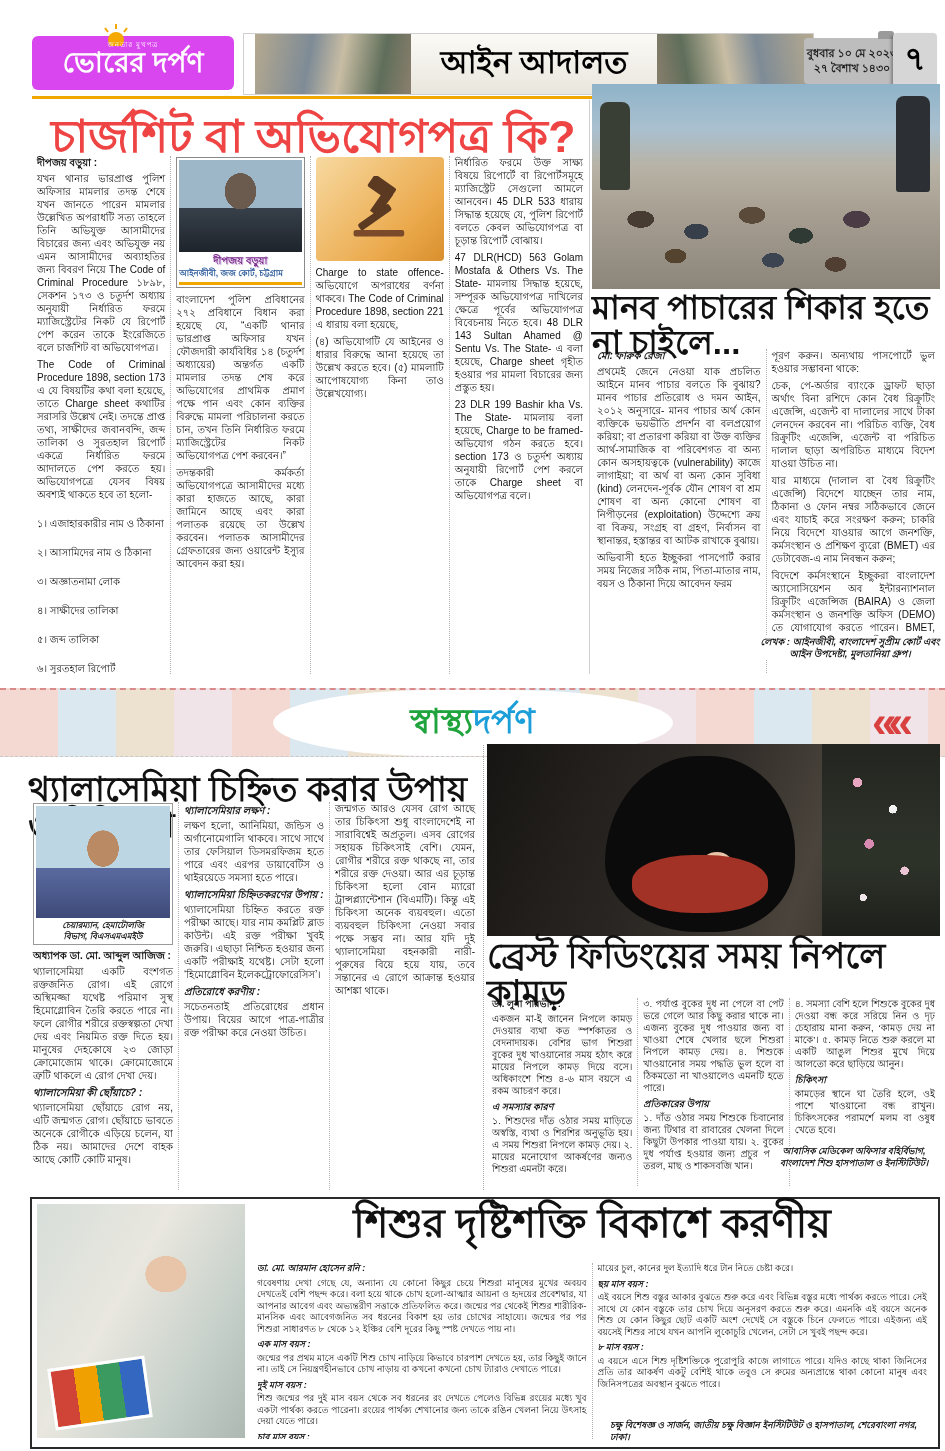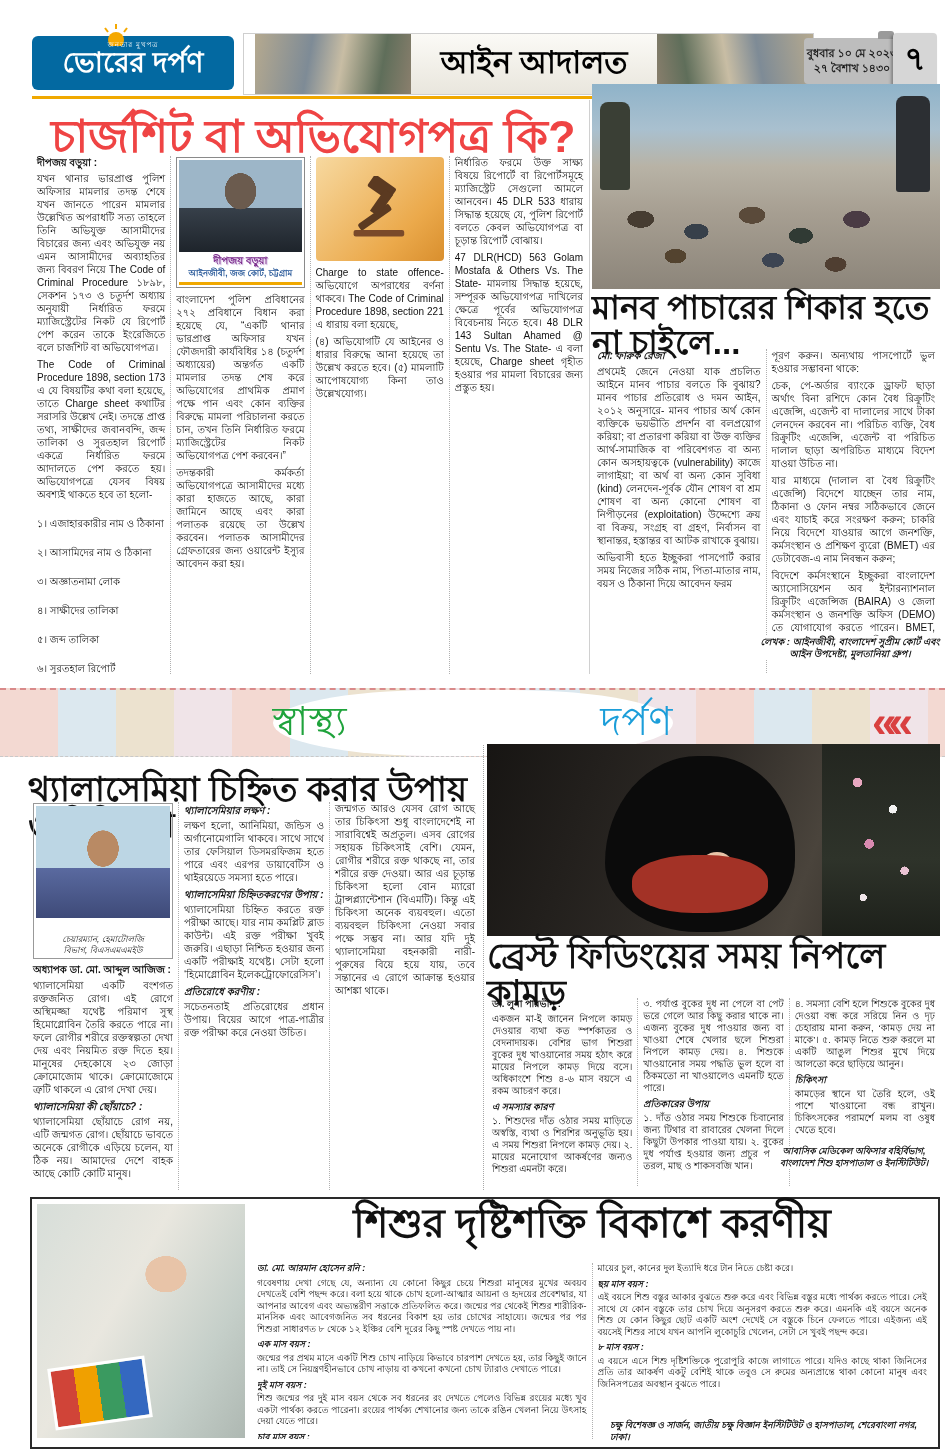--- a/index.html
+++ b/index.html
@@ -1,19 +1,19 @@
 <!DOCTYPE html>
 <html><head>
 <meta charset="utf-8">
 <style>
   html,body{margin:0;padding:0;background:#e9e9e9;}
   .page{position:relative;width:945px;height:1451px;background:#fff;margin:0 auto;overflow:hidden;
         font-family:"Liberation Sans","DejaVu Sans",sans-serif;color:#111;}
   
-  .logo-box{position:absolute;left:32px;top:36px;width:202px;height:54px;background:#0369a1;border-radius:6px;}
+  .logo-box{position:absolute;left:32px;top:36px;width:202px;height:54px;background:#d946ef;border-radius:6px;}
   .sun-icon{position:absolute;left:66px;top:-12px;}
   .tagline{position:absolute;top:3px;left:0;right:0;text-align:center;color:#fff;font-size:7px;letter-spacing:1px;}
   .paper-name{position:absolute;bottom:2px;left:0;right:0;text-align:center;color:#fff;font-size:28px;font-weight:bold;}
   .banner{position:absolute;left:243px;top:33px;width:558px;height:60px;display:flex;border:1px solid #cfcfcf;padding-left:11px;}
   .banner-side{flex:1;background:linear-gradient(100deg,#b5a98f 0,#7e8b96 35%,#c8bda4 55%,#5f6e5a 80%,#8a7f6d 100%);}
   .banner-side.r{background:linear-gradient(260deg,#b5a98f 0,#7e8b96 35%,#c8bda4 55%,#5f6e5a 80%,#8a7f6d 100%);}
   .banner-title{width:246px;background:linear-gradient(180deg,#fbfaf6,#e9e6dd);display:flex;align-items:center;justify-content:center;
                 font-size:31px;font-weight:800;color:#000;}
   .date-box{position:absolute;left:804px;top:38px;width:96px;height:46px;background:#bdbdbd;border-radius:4px;
             color:#1d1d1d;font-size:11px;font-weight:bold;display:flex;flex-direction:column;justify-content:center;
@@ -45,48 +45,48 @@
       radial-gradient(18px 12px at 70% 88%,#4f3e31 60%,transparent 61%),
       linear-gradient(180deg,#8fb3c9 0,#a9c0cf 22%,#b8b3a6 40%,#a79f92 62%,#8c857a 100%);}
   .photo-migrants::after{content:"";position:absolute;right:10px;top:12px;width:34px;height:96px;background:#2c2f33;border-radius:8px 8px 3px 3px;}
   .photo-migrants::before{content:"";position:absolute;left:8px;top:18px;width:30px;height:88px;background:#3a3f35;border-radius:8px 8px 3px 3px;}
   .charge-body{position:absolute;left:32px;top:156px;width:556px;height:518px;display:flex;font-size:10px;line-height:13px;}
   .author-card{border:1px solid #8a8a8a;padding:2px;margin:1px 0 5px;background:#fff;}
   .author-photo{height:92px;background:
       radial-gradient(26px 30px at 50% 34%,#6b5b4e 60%,transparent 61%),
       linear-gradient(180deg,#9db6c8 0 52%,#37404a 52%,#1e242b 100%);}
   .cap-name{text-align:center;font-size:10px;font-weight:bold;color:#7a2a8a;margin-top:2px;text-shadow:1px 1px 0 #d9c2e8;}
-  .cap-role{text-align:center;font-size:8.5px;font-weight:bold;color:#2a5a9a;border-bottom:3px solid #f0a800;padding-bottom:2px;}
+  .cap-role{text-align:left;font-size:8.5px;font-weight:bold;color:#2a5a9a;border-bottom:3px solid #f0a800;padding-bottom:2px;}
   .gavel-box{height:104px;margin:1px 0 5px;background:linear-gradient(135deg,#f7d9a0,#eba94b 70%,#d98f2e);
              display:flex;align-items:center;justify-content:center;border-radius:4px;}
   
   .h-traffic{position:absolute;left:592px;top:291px;width:350px;margin:0;font-size:33px;line-height:1.05;font-weight:800;}
   .traffic-body{position:absolute;left:592px;top:349px;width:348px;height:324px;display:flex;font-size:10px;line-height:13px;}
   .traffic-credit{position:absolute;left:760px;top:636px;width:180px;background:#fff;font-size:9.5px;line-height:12px;
                   font-weight:bold;font-style:italic;text-align:center;}
   .vsep-top{position:absolute;left:589px;top:100px;width:0;height:574px;border-left:1px solid #d0d0d0;}
   
   .health-band{position:absolute;left:0;top:688px;width:945px;height:66px;
      background:repeating-linear-gradient(90deg,#f3d9d2 0 58px,#dce8ef 58px 116px,#ece2cf 116px 174px,#f0e4e8 174px 232px);
      border-top:2px dashed #d98a8a;border-bottom:1px dashed #c9c9c9;}
   .cloud{position:absolute;left:50%;top:0;transform:translateX(-50%);width:400px;height:66px;background:#fff;
-         border-radius:50%/62%;display:flex;align-items:center;justify-content:space-between;font-size:40px;font-weight:400;}
+         border-radius:50%/62%;display:flex;align-items:center;justify-content:center;font-size:34px;font-weight:700;}
   .cloud .g{color:#1fa33c;}
   .cloud .b{color:#1c9ed9;}
   .chev{position:absolute;top:2px;font-size:44px;font-weight:bold;letter-spacing:-8px;line-height:60px;}
   .chev.left{left:330px;color:#00a7a0;}
   .chev.right{left:872px;color:#d94040;}
   
   .h-thal{position:absolute;left:28px;top:772px;width:456px;margin:0;font-size:34px;line-height:1.05;font-weight:800;}
   .thal-body{position:absolute;left:28px;top:802px;width:452px;height:388px;display:flex;font-size:10px;line-height:13px;}
   .author-card2{border:1px solid #999;padding:2px;margin:1px 0 4px;}
   .author-photo2{height:112px;background:
       radial-gradient(26px 30px at 50% 38%,#b98a64 60%,transparent 61%),
       linear-gradient(180deg,#bcd6e4 0 55%,#5a6aa0 55%,#3e4a78 100%);}
-  .cap2{text-align:center;font-size:8.5px;font-style:italic;line-height:11px;margin-top:16px;}
+  .cap2{text-align:center;font-size:8.5px;font-style:italic;line-height:11px;margin-top:2px;font-weight:bold;}
   .vsep-health{position:absolute;left:483px;top:745px;width:0;height:445px;border-left:1px dotted #a8a8a8;}
   
   .photo-mother{position:absolute;left:487px;top:744px;width:453px;height:192px;overflow:hidden;
      background:linear-gradient(110deg,#171513 0,#2e2a26 45%,#4a443c 70%,#26211d 100%);}
   .photo-mother .fig{position:absolute;left:26%;top:6%;width:42%;height:92%;background:#0b0b0b;
      border-radius:50% 46% 42% 50%/62% 55% 42% 40%;}
   .photo-mother .wrap{position:absolute;left:32%;top:58%;width:30%;height:30%;background:#a33226;border-radius:45%;}
   .photo-mother .babyface{position:absolute;left:47%;top:56%;width:34px;height:30px;background:#e8c4a8;border-radius:50%;}
   .photo-mother .flowers{position:absolute;right:0;top:0;width:26%;height:100%;background:
       radial-gradient(8px 8px at 30% 20%,#e8a7c0 60%,transparent 61%),
@@ -185,20 +185,21 @@
       </div>
       <div>
           <p class="bp p">Charge to state offence- অভিযোগে অপরাধের বর্ণনা থাকবে। The Code of Criminal Procedure 1898, section 221 এ ধারায় বলা হয়েছে,</p>
           <p class="bp p">(৪) অভিযোগটি যে আইনের ও ধারার বিরুদ্ধে আনা হয়েছে তা উল্লেখ করতে হবে। (৫) মামলাটি আপোষযোগ্য কিনা তাও উল্লেখযোগ্য।</p>
         </div>
     </div>
     <div class="ncol">
       <div>
           <p class="bp p">নির্ধারিত ফরমে উক্ত সাক্ষ্য বিষয়ে রিপোর্টে বা রিপোর্টসমূহে ম্যাজিস্ট্রেট সেগুলো আমলে আনবেন। 45 DLR 533 ধারায় সিদ্ধান্ত হয়েছে যে, পুলিশ রিপোর্ট বলতে কেবল অভিযোগপত্র বা চূড়ান্ত রিপোর্ট বোঝায়।</p>
           <p class="bp p">47 DLR(HCD) 563 Golam Mostafa &amp; Others Vs. The State- মামলায় সিদ্ধান্ত হয়েছে, সম্পূরক অভিযোগপত্র দাখিলের ক্ষেত্রে পূর্বের অভিযোগপত্র বিবেচনায় নিতে হবে। 48 DLR 143 Sultan Ahamed @ Sentu Vs. The State- এ বলা হয়েছে, Charge sheet গৃহীত হওয়ার পর মামলা বিচারের জন্য প্রস্তুত হয়।</p>
+          <p class="bp p">23 DLR 199 Bashir kha Vs. The State- মামলায় বলা হয়েছে, Charge to be framed- অভিযোগ গঠন করতে হবে। section 173 ও চতুর্দশ অধ্যায় অনুযায়ী রিপোর্ট পেশ করলে তাকে Charge sheet বা অভিযোগপত্র বলে।</p>
         </div>
     </div>
   </div>
 
   <h2 class="h-traffic">মানব পাচারের শিকার হতে না চাইলে...</h2>
   <div class="traffic-body">
     <div class="ncol">
       <p class="byline i">মো: ফারুক রেজা</p>
       <div>
           <p class="bp p">প্রথমেই জেনে নেওয়া যাক প্রচলিত আইনে মানব পাচার বলতে কি বুঝায়? মানব পাচার প্রতিরোধ ও দমন আইন, ২০১২ অনুসারে- মানব পাচার অর্থ কোন ব্যক্তিকে ভয়ভীতি প্রদর্শন বা বলপ্রয়োগ করিয়া; বা প্রতারণা করিয়া বা উক্ত ব্যক্তির আর্থ-সামাজিক বা পরিবেশগত বা অন্য কোন অসহায়ত্বকে (vulnerability) কাজে লাগাইয়া; বা অর্থ বা অন্য কোন সুবিধা (kind) লেনদেন-পূর্বক যৌন শোষণ বা শ্রম শোষণ বা অন্য কোনো শোষণ বা নিপীড়নের (exploitation) উদ্দেশ্যে ক্রয় বা বিক্রয়, সংগ্রহ বা গ্রহণ, নির্বাসন বা স্থানান্তর, হস্তান্তর বা আটক রাখাকে বুঝায়।</p>

